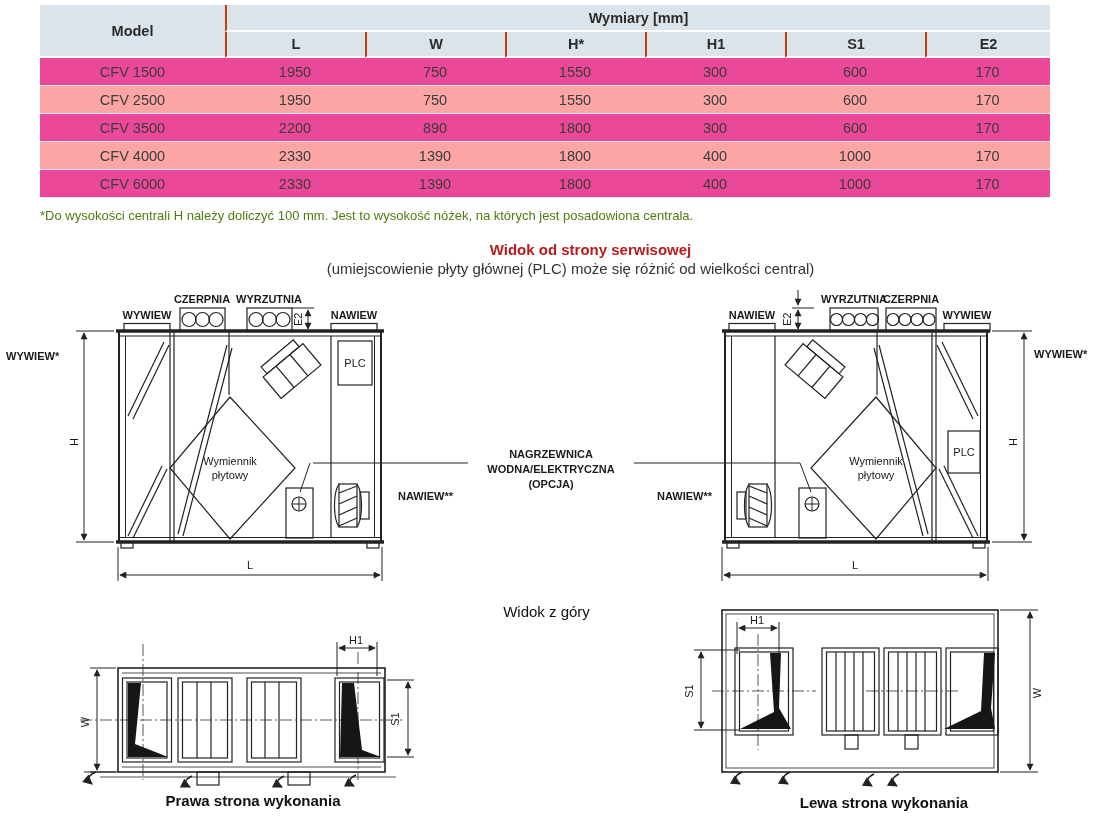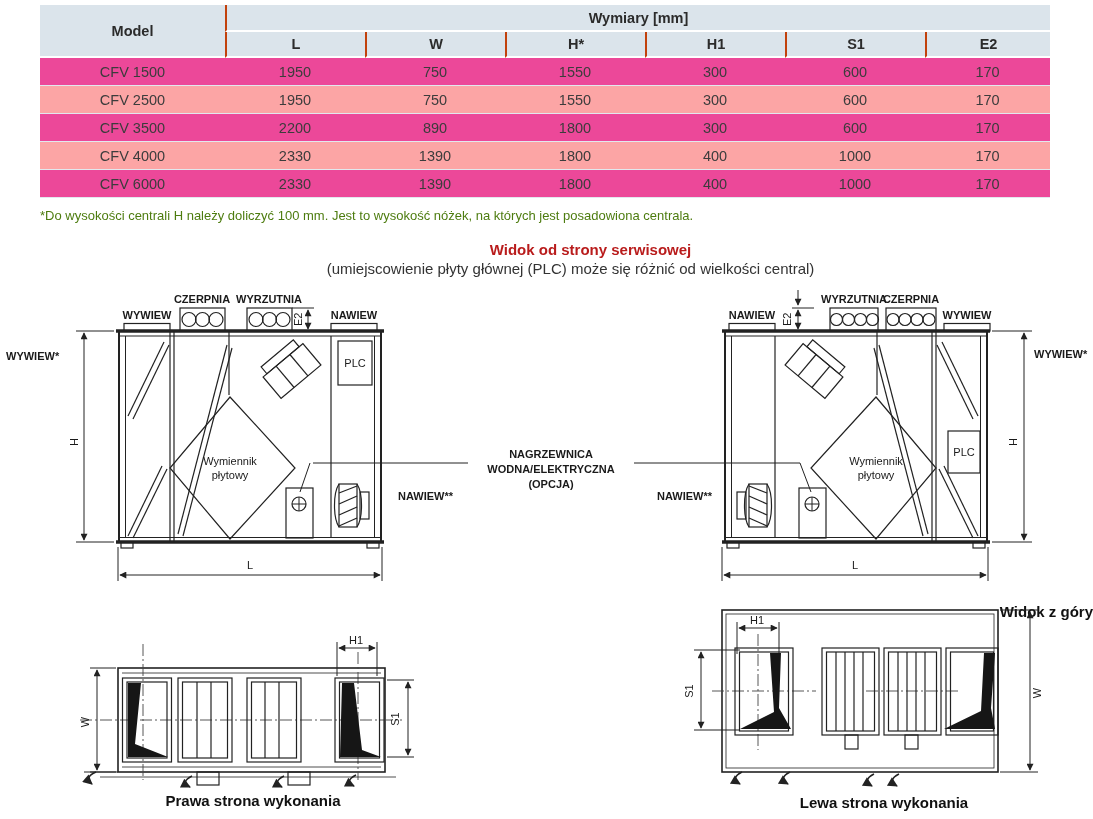--- a/index.html
+++ b/index.html
@@ -15,22 +15,22 @@
   table.dims tr.sub-row th{height:24px;}
   table.dims td{height:27px;text-align:center;font-size:14.5px;color:#3c3c3c;
         border-bottom:1px solid #e2e8ee;background:#ec4899;padding:0;}
   table.dims tr.stripe td{background:#fca5a5;}
   
   .footnote{position:absolute;left:40px;top:208px;font-size:13px;color:#4d7c0f;}
   .sv-title{position:absolute;left:0;top:241px;width:100%;text-align:center;
         font-size:15px;font-weight:bold;color:#b91c1c;padding-left:44px;}
   .sv-sub{position:absolute;left:0;top:260px;width:100%;text-align:center;
         font-size:15px;color:#333;padding-left:24px;}
-  .tv-title{position:absolute;left:0;top:603px;width:100%;text-align:right;
-        font-size:15px;font-weight:bold;color:#111;}
+  .tv-title{position:absolute;left:0;top:603px;width:100%;text-align:center;
+        font-size:15px;font-weight:normal;color:#111;}
   
   svg{position:absolute;left:0;}
   svg.svc{top:285px;}
   svg.tpv{top:600px;}
   svg text{font-family:"Liberation Sans",sans-serif;}
   .tb{font-weight:bold;font-size:11px;fill:#1a1a1a;}
   .tr{font-size:11px;fill:#1a1a1a;}
   .cap{font-weight:bold;font-size:15px;fill:#111;}
   .ln{stroke:#222;fill:none;stroke-width:1.2;}
   .cl{stroke:#444;stroke-width:0.9;stroke-dasharray:12 3 2 3;fill:none;}

